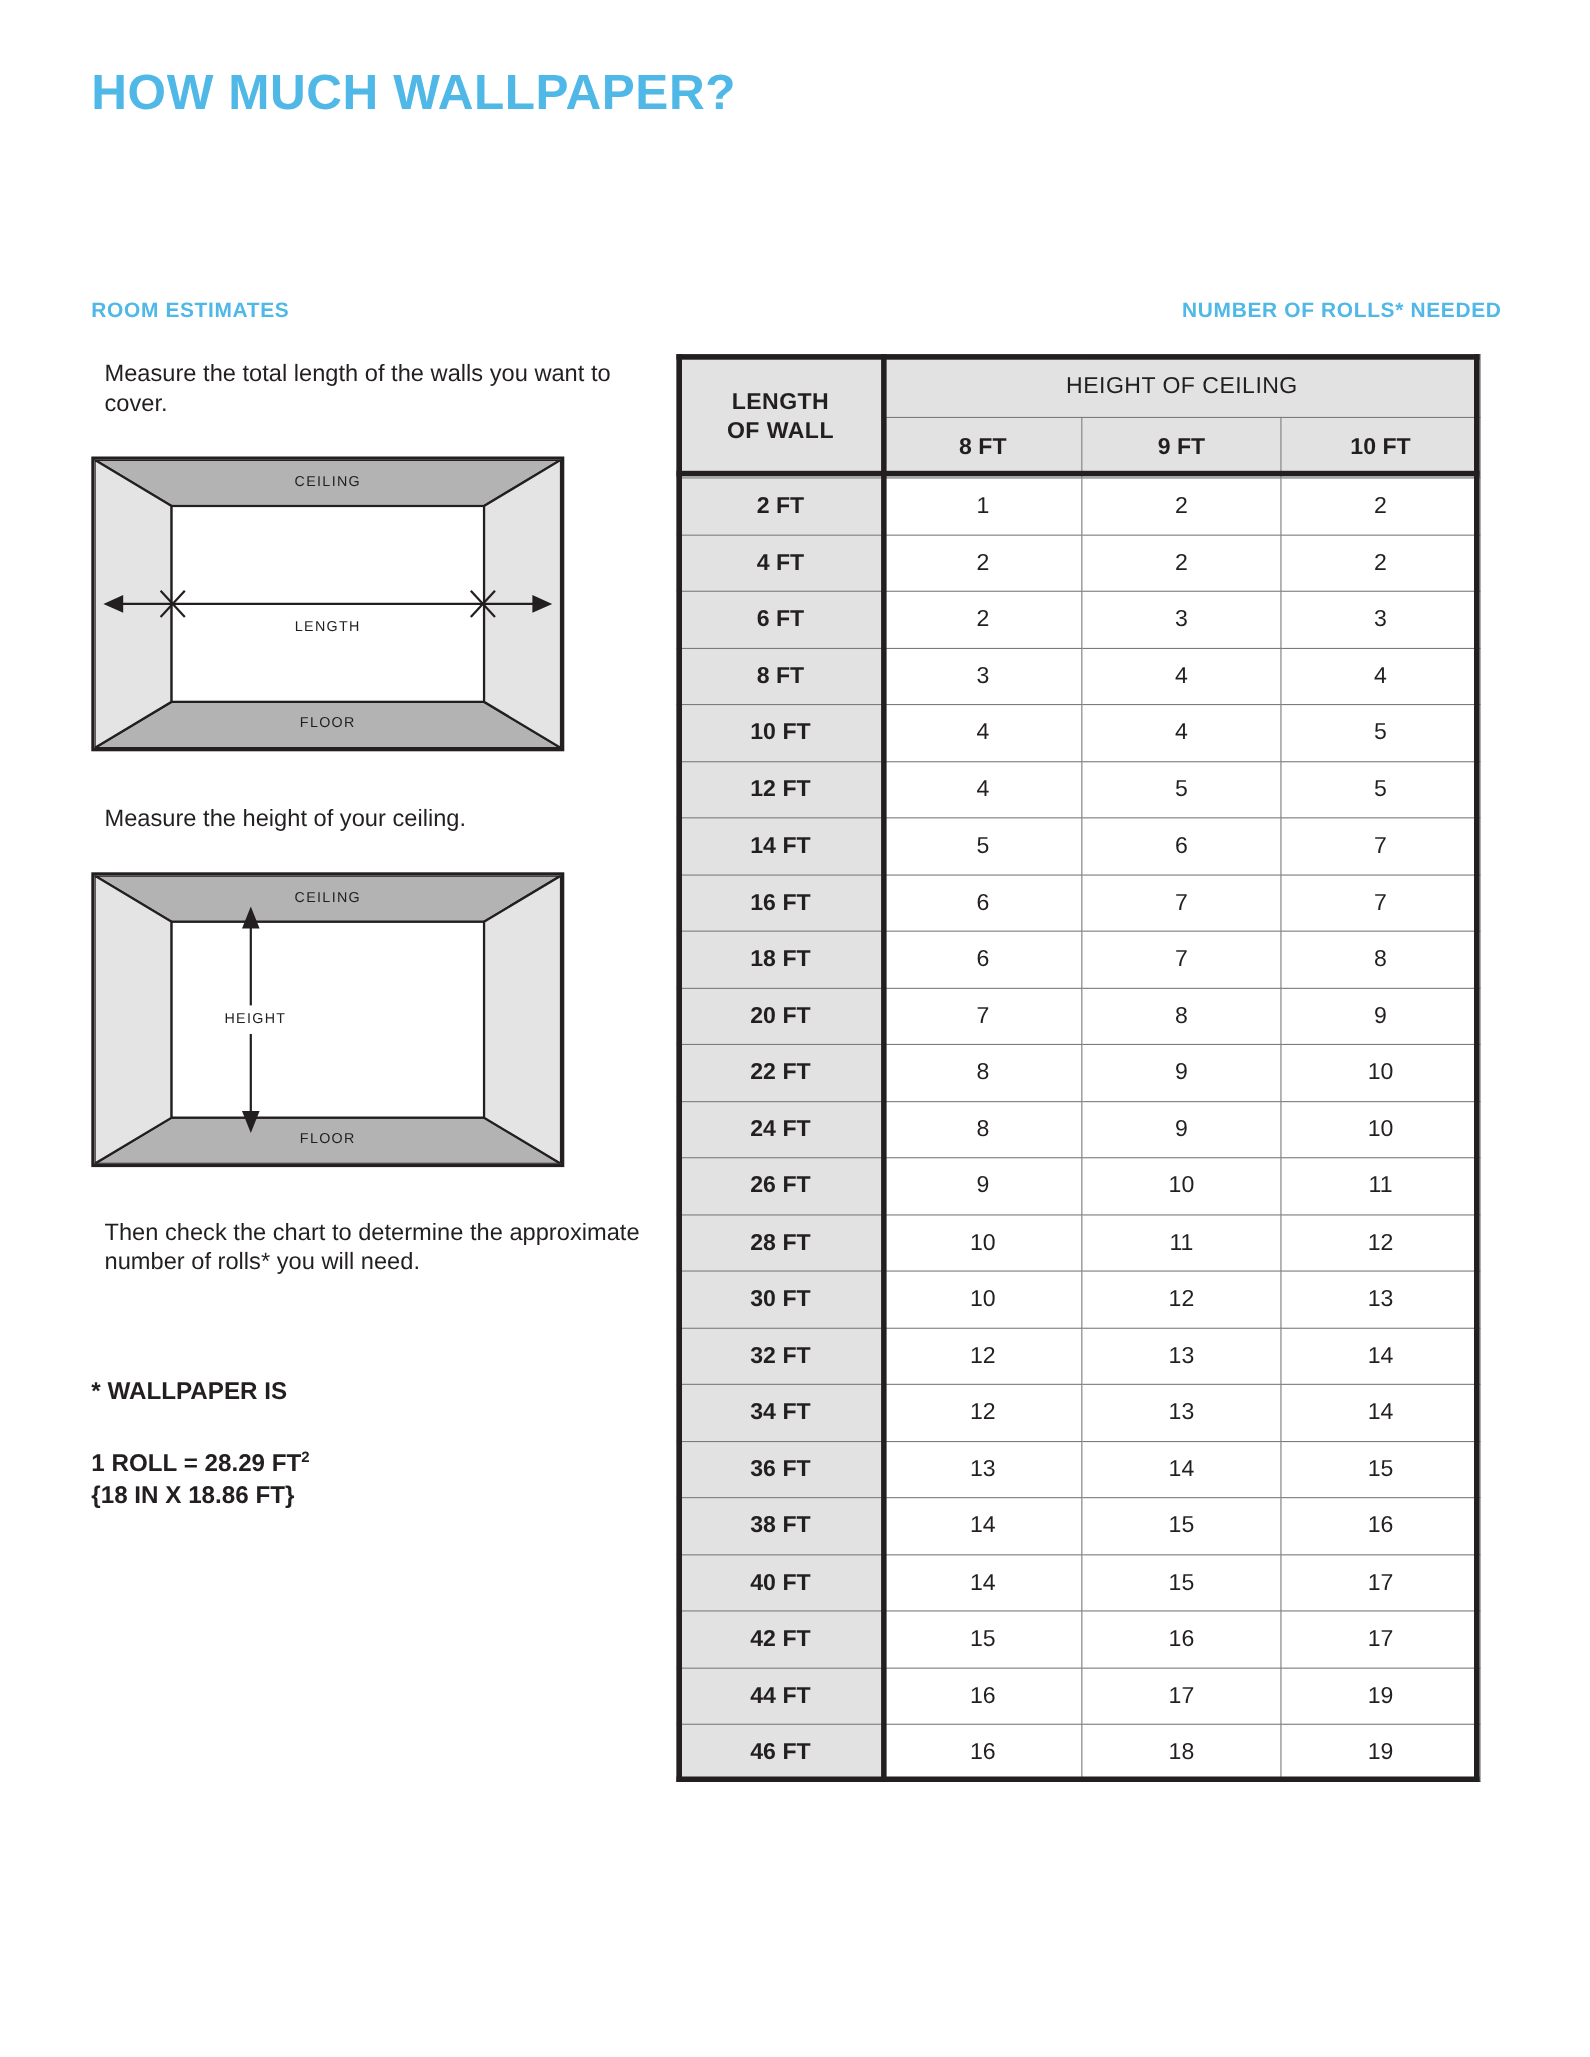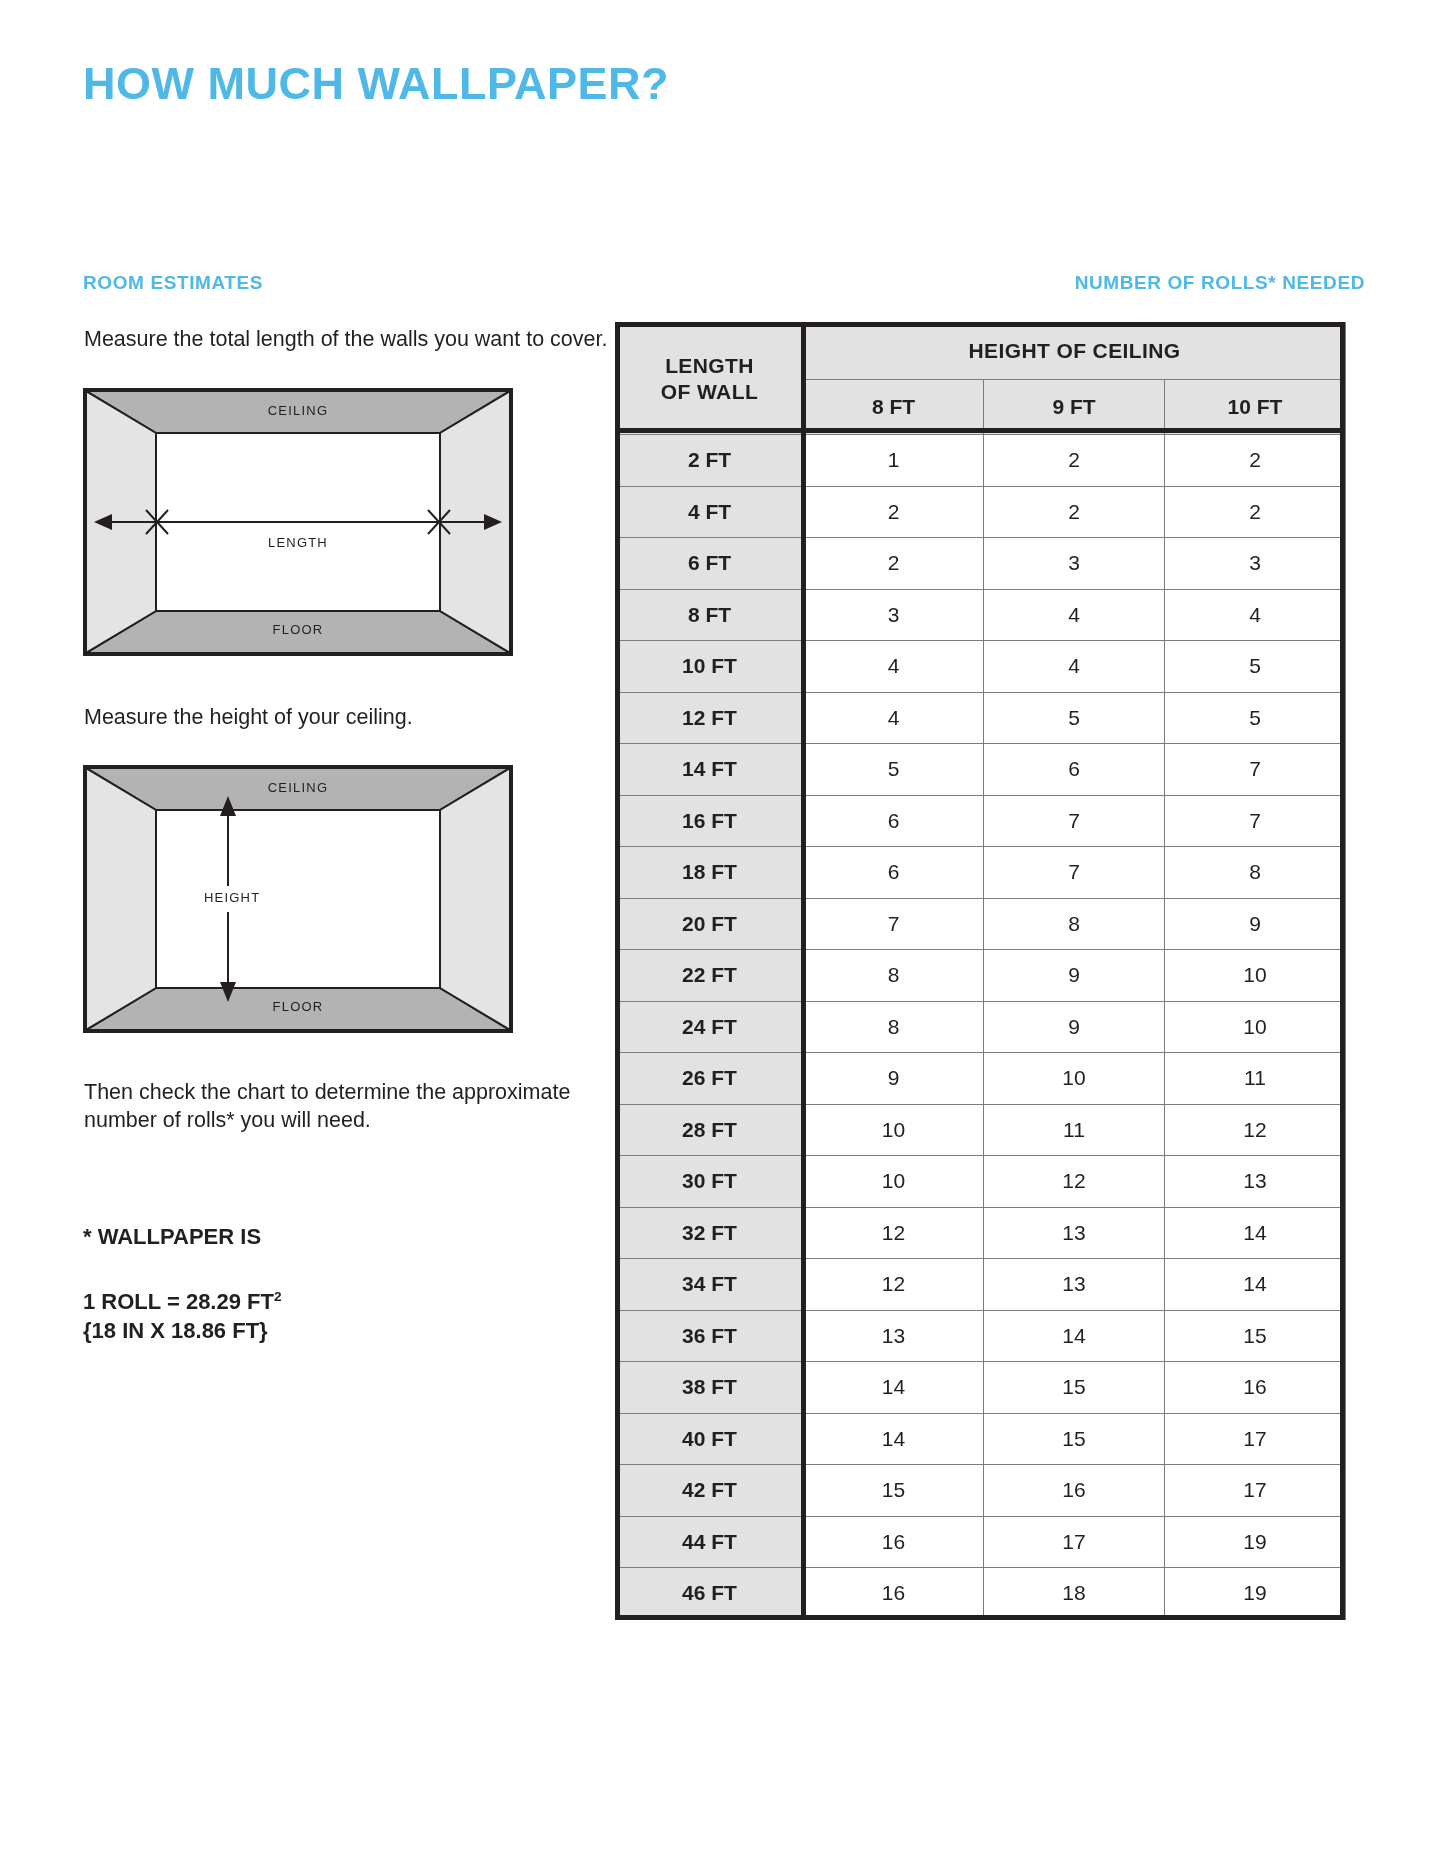--- a/index.html
+++ b/index.html
@@ -45,21 +45,21 @@
     font-size: 19px;
     font-weight: bold;
     color: #4fb8e6;
     letter-spacing: 0.6px;
     margin: 0 0 32px 0;
   }
   .body-text {
     font-size: 21.5px;
     line-height: 1.28;
     color: #231f20;
-    margin: 1px;
+    margin: 12px;
   }
 
   
   .diagram {
     position: relative;
     width: 430px;
     height: 268px;
     margin-top: 34px;
     border: 3px solid #231f20;
     box-sizing: border-box;
@@ -113,21 +113,21 @@
     table-layout: fixed;
   }
   table.rolls th, table.rolls td {
     border: 1px solid #7b7b7b;
     text-align: center;
     font-size: 21px;
     color: #231f20;
   }
   .hdr-ceiling {
     background: #e2e2e2;
-    font-weight: bold;
+    font-weight: normal;
     font-size: 23px;
     height: 54px;
     letter-spacing: 0.4px;
   }
   .hdr-lengthwall {
     background: #e2e2e2;
     font-weight: bold;
     font-size: 23px;
     line-height: 1.22;
     letter-spacing: 0.4px;

